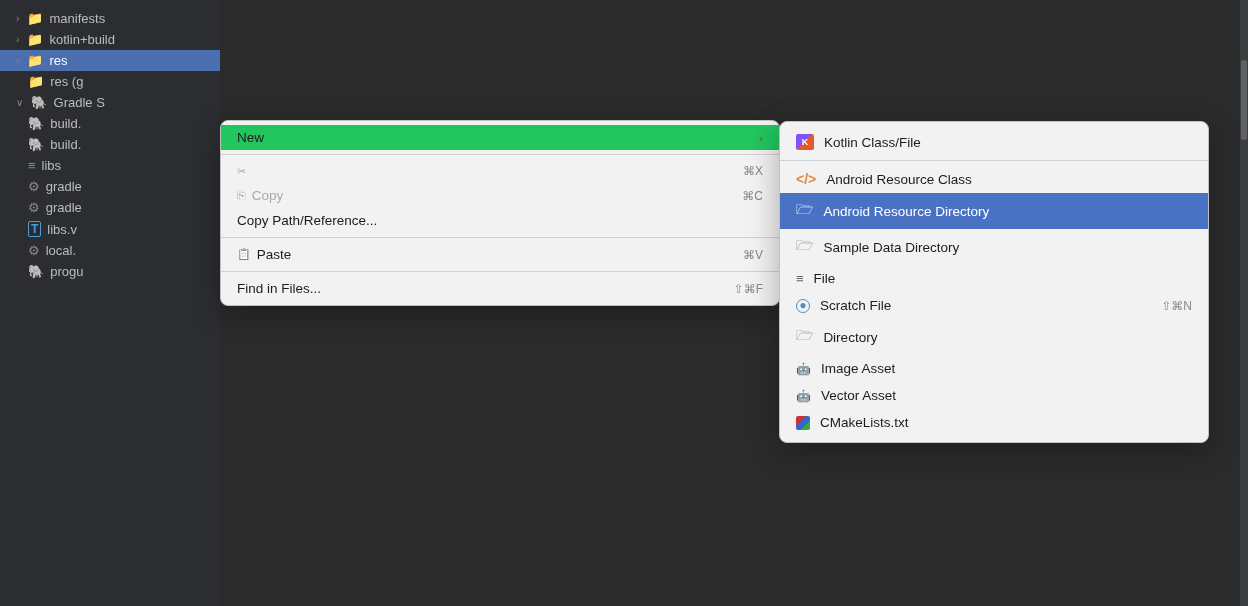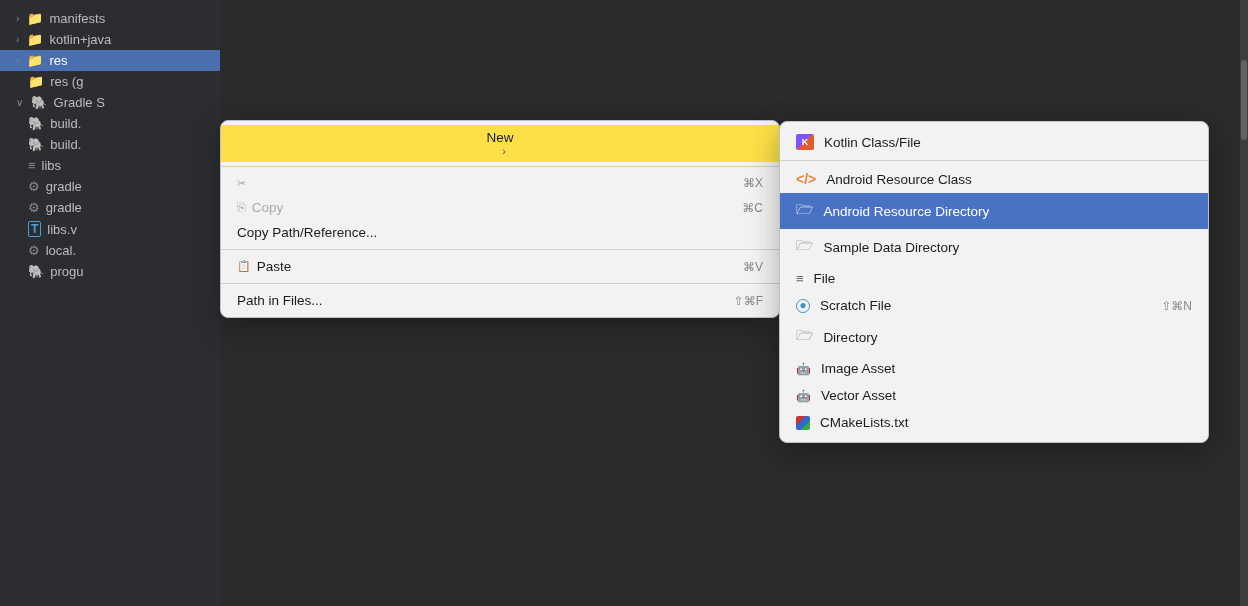--- a/index.html
+++ b/index.html
@@ -70,23 +70,22 @@
       display: flex;
       align-items: center;
       justify-content: space-between;
       padding: 5px 16px;
       font-size: 13.5px;
       color: #1c1c1e;
       cursor: pointer;
       white-space: nowrap;
     }
     .menu-item.highlighted {
-      background: #fde047;
+      background: #22c55e;
       color: #1c1c1e;
-      flex-direction: column;
     }
     .menu-item.disabled {
       color: #aaa;
     }
     .menu-item .label { flex: 1; }
     .menu-item .shortcut {
       font-size: 12px;
       color: #888;
       margin-left: 40px;
     }
@@ -160,21 +159,21 @@
 
 <div class="sidebar">
   <div class="sidebar-item">
     <span class="chevron">›</span>
     <span class="icon icon-folder">📁</span>
     <span>manifests</span>
   </div>
   <div class="sidebar-item">
     <span class="chevron">›</span>
     <span class="icon icon-folder">📁</span>
-    <span>kotlin+java</span>
+    <span>kotlin+build</span>
   </div>
   <div class="sidebar-item selected">
     <span class="chevron">›</span>
     <span class="icon icon-folder-orange">📁</span>
     <span>res</span>
   </div>
   <div class="sidebar-item" style="padding-left:28px;">
     <span class="icon icon-folder-orange">📁</span>
     <span>res (g</span>
   </div>
@@ -237,21 +236,21 @@
     <span class="label">Copy Path/Reference...</span>
   </div>
   <div class="menu-separator"></div>
   <div class="menu-item">
     <span style="font-size:11px;margin-right:6px;">📋</span>
     <span class="label">Paste</span>
     <span class="shortcut">⌘V</span>
   </div>
   <div class="menu-separator"></div>
   <div class="menu-item">
-    <span class="label">Path in Files...</span>
+    <span class="label">Find in Files...</span>
     <span class="shortcut">⇧⌘F</span>
   </div>
 
   <div class="submenu">
 
     <div class="submenu-item">
       <span style="width:18px;height:16px;display:inline-block;background:linear-gradient(135deg,#7f52ff 50%,#e45b2b 50%);border-radius:2px;font-size:9px;color:white;font-weight:bold;text-align:center;line-height:16px;">K</span>
       <span>Kotlin Class/File</span>
     </div>
     <div class="submenu-separator"></div>

